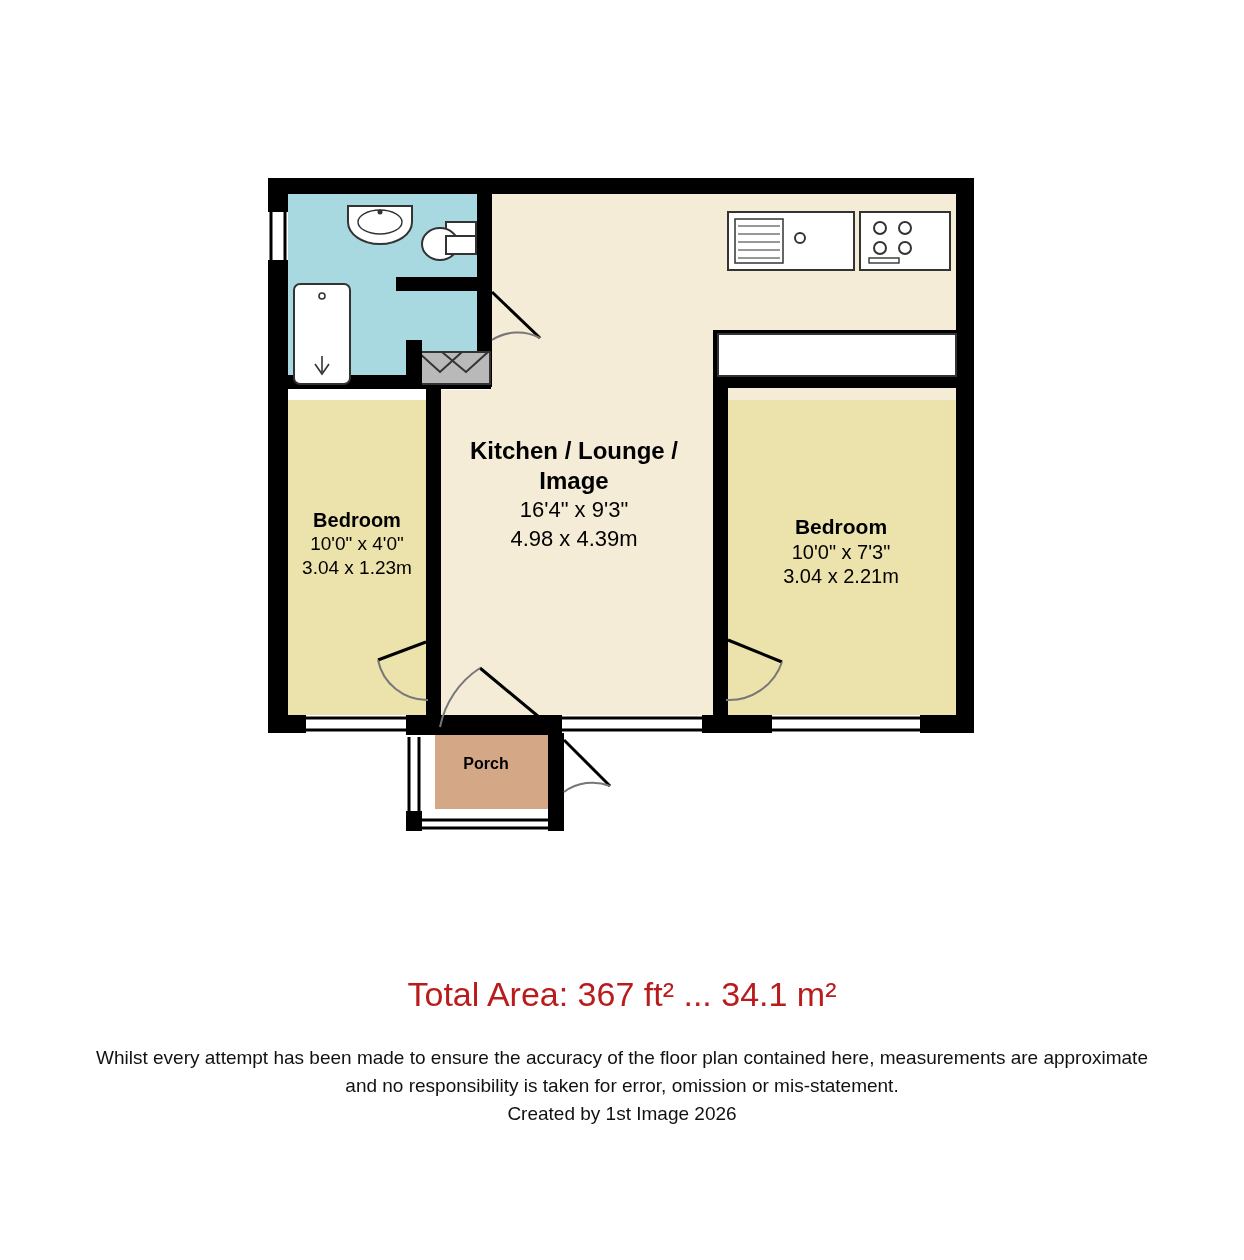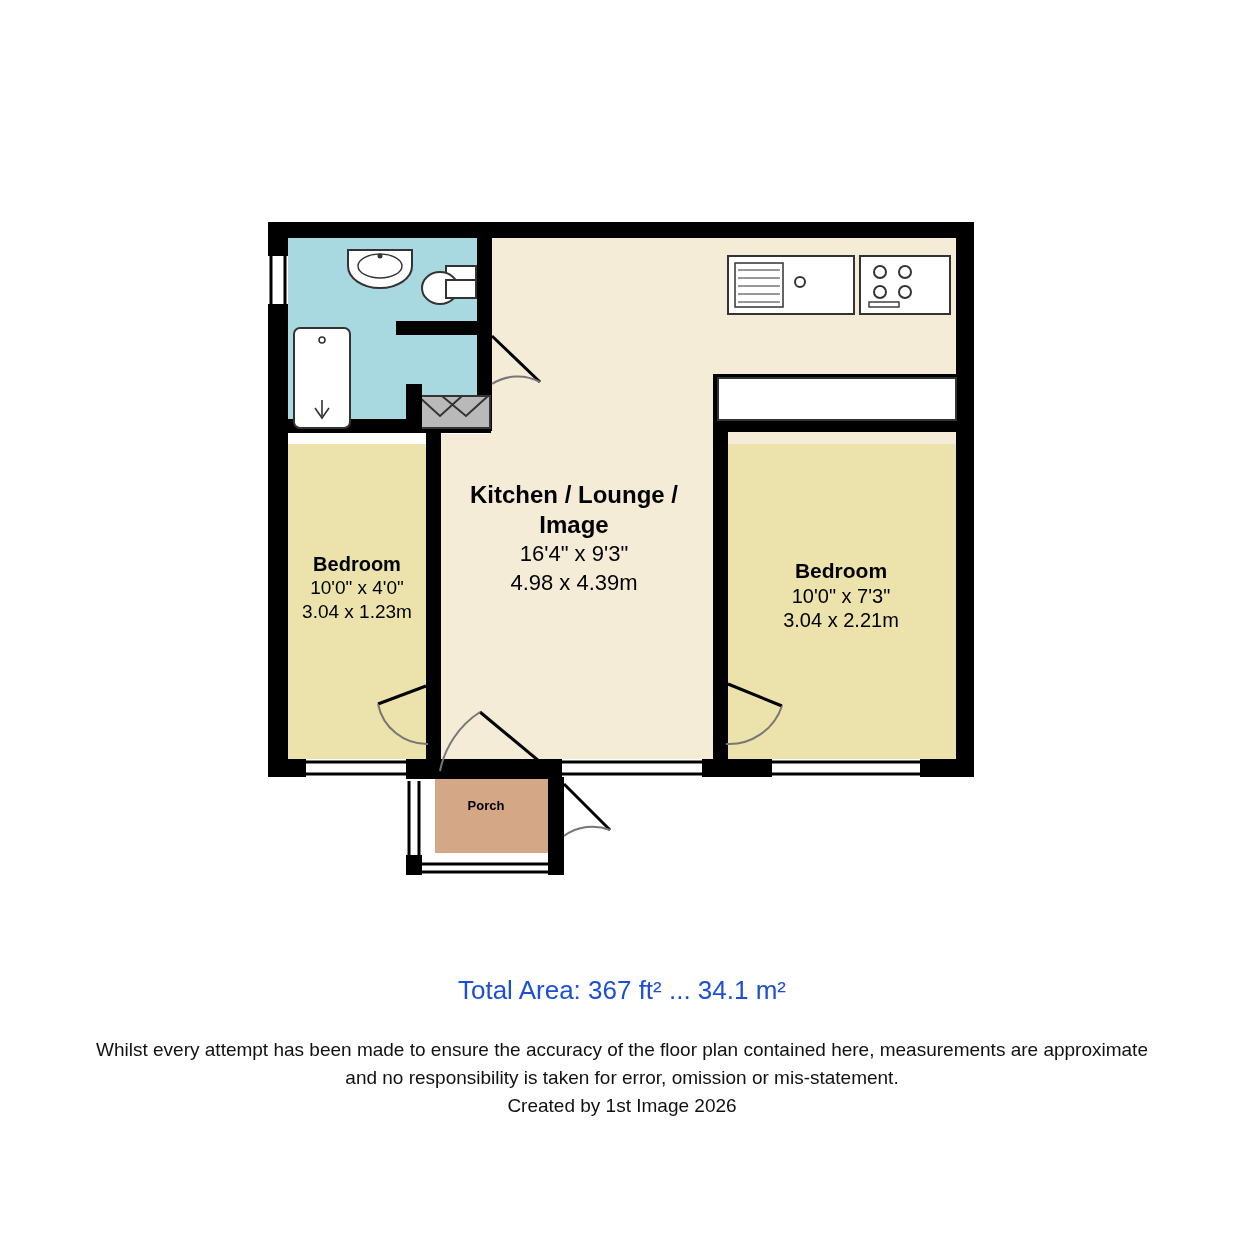--- a/index.html
+++ b/index.html
@@ -14,21 +14,20 @@
     font-family: "Liberation Sans", sans-serif;
     color: #000000;
     overflow: hidden;
   }
   #floorplan-stage {
     position: absolute;
     left: 0;
     top: 0;
     width: 1182px;
     height: 960px;
-    margin-top: 44px;
   }
   svg#plan-svg {
     display: block;
     width: 1244px;
     height: 960px;
   }
   .room-label {
     position: absolute;
     text-align: center;
     line-height: 1.22;
@@ -73,32 +72,32 @@
   }
   #label-bedroom-right .room-title { font-size: 21px; }
   #label-bedroom-right .room-dim,
   #label-bedroom-right .room-dim-m { font-size: 20px; }
 
   #label-porch {
     left: 411px;
     top: 754px;
     width: 150px;
   }
-  #label-porch .room-title { font-size: 13px; }
+  #label-porch .room-title { font-size: 16px; }
 
   #footer {
     position: absolute;
     left: 0;
     top: 975px;
     width: 1244px;
     text-align: center;
   }
   #total-area {
-    font-size: 26px;
-    color: #1d4ed8;
+    font-size: 34px;
+    color: #b91c1c;
     margin-bottom: 30px;
   }
   .disclaimer-line {
     font-size: 19px;
     color: #111111;
     line-height: 1.47;
   }
 </style>
 </head>
 <body>

